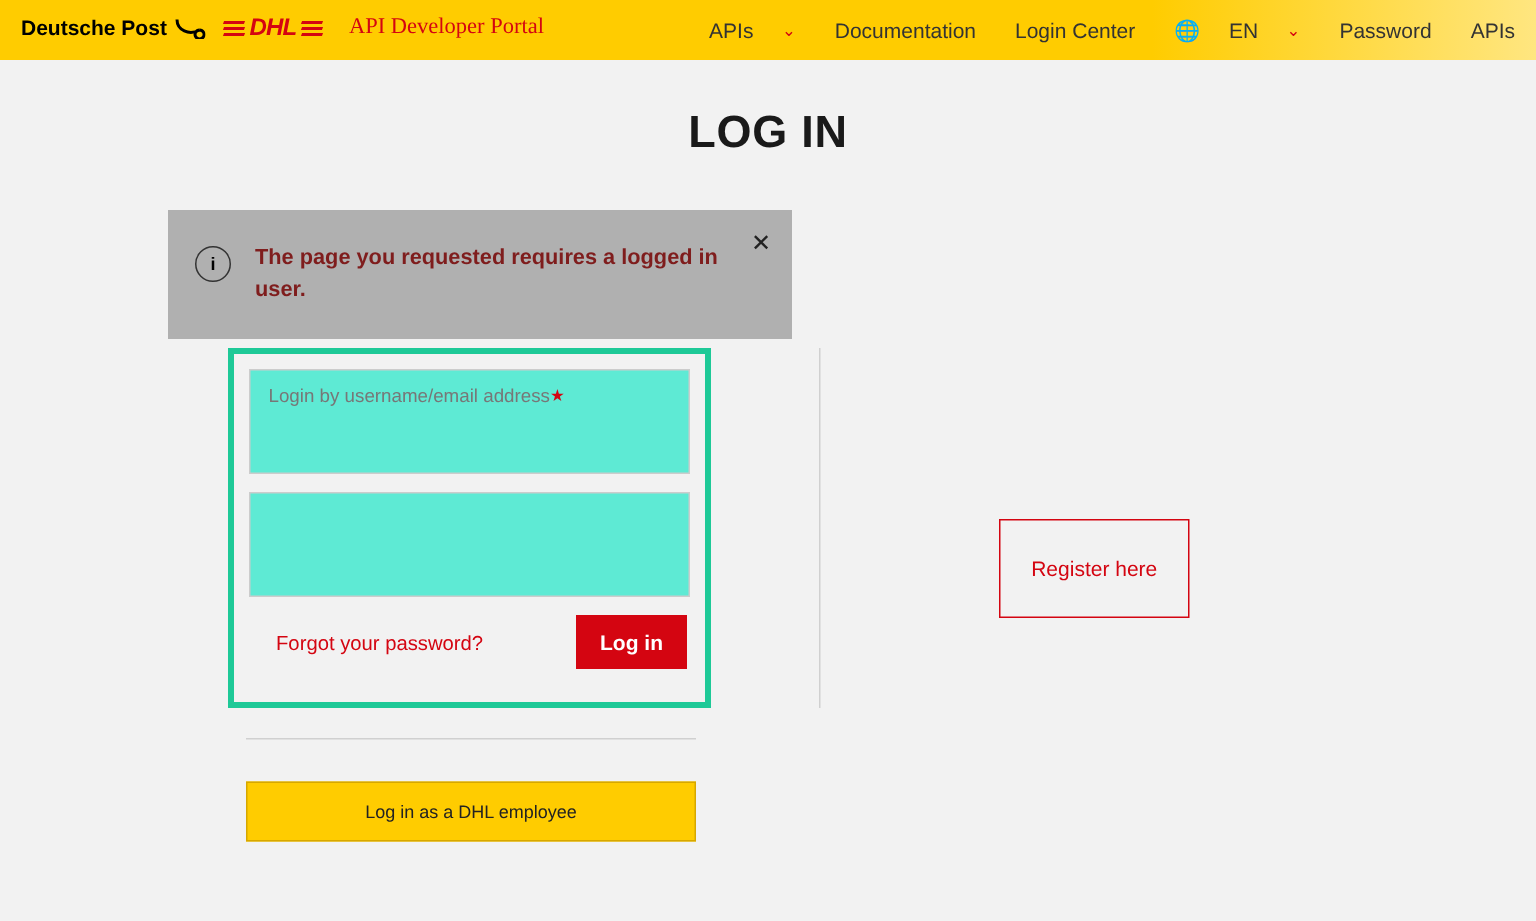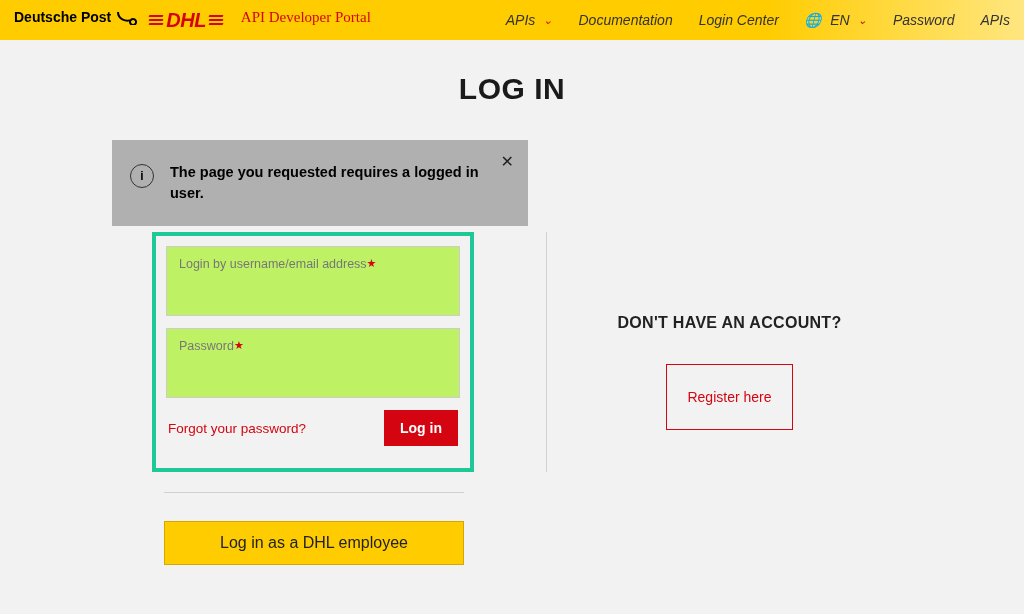--- a/index.html
+++ b/index.html
@@ -44,21 +44,21 @@
     .dhl-bar {
       width: 14px;
       height: 2px;
       background: #d40511;
       transform: skewX(-20deg);
     }
     .dhl-text {
       font-family: Arial, sans-serif;
       font-weight: 800;
       font-style: italic;
-      font-size: 20px;
+      font-size: 16px;
       color: #d40511;
       letter-spacing: -0.5px;
     }
     .portal-title {
       color: #d40511;
       font-size: 15px;
       margin-left: 14px;
       font-weight: 400;
       font-family: Liberation Serif, serif;
     }
@@ -67,22 +67,21 @@
       display: flex;
       align-items: center;
       gap: 26px;
     }
     .nav-item {
       font-size: 14px;
       color: #333;
       cursor: pointer;
       display: flex;
       align-items: center;
-      gap: 8px;
-      font-style: italic;
+      gap: 19px;
     }
     .chev-down {
       color: #d40511;
       font-size: 11px;
     }
     .globe-icon { font-size: 14px; }
 
     .page-title {
       text-align: center;
       font-size: 30px;
@@ -114,21 +113,21 @@
       display: flex;
       align-items: center;
       justify-content: center;
       font-size: 12px;
       font-weight: 600;
       flex-shrink: 0;
       margin-top: 2px;
     }
     .notice-text {
       font-size: 14.5px;
-      color: #000000;
+      color: #7f1d1d;
       line-height: 1.45;
       font-weight: 600;
     }
     .notice-close {
       position: absolute;
       top: 12px;
       right: 14px;
       font-size: 16px;
       cursor: pointer;
       color: #222;
@@ -141,21 +140,21 @@
 
     .login-box {
       border: 4px solid #1ec997;
       width: 322px;
       padding: 10px 10px 10px 10px;
       margin-left: 40px;
       background: #f2f2f2;
     }
 
     .field {
-      background: #bef264;
+      background: #5eead4;
       border: 1px solid #ccc;
       padding: 10px 12px 6px;
       margin-bottom: 12px;
       min-height: 70px;
     }
     .field-label {
       font-size: 12.5px;
       color: #777;
     }
     .req {
@@ -177,20 +176,21 @@
       display: flex;
       justify-content: space-between;
       align-items: center;
       margin-top: 4px;
       padding: 0 2px;
     }
     .forgot {
       color: #d40511;
       font-size: 13.5px;
       cursor: pointer;
+      margin-left: 16px;
     }
     .login-btn {
       background: #d40511;
       color: #fff;
       border: none;
       font-size: 14px;
       font-weight: 600;
       padding: 10px 16px;
       cursor: pointer;
     }
@@ -230,21 +230,21 @@
     }
     .hr {
       border: none;
       border-top: 1px solid #d0d0d0;
       margin-bottom: 28px;
     }
     .employee-btn {
       background: #ffcc00;
       border: 1px solid #d6a700;
       color: #222;
-      font-size: 16px;
+      font-size: 12px;
       width: 100%;
       padding: 12px 0;
       cursor: pointer;
     }
   </style>
 </head>
 <body>
 
 <div class="header">
   <div class="brand-group">
@@ -302,35 +302,31 @@
   <div class="two-col">
 
     <div class="login-box">
       <div class="field">
         <div class="field-label">
           <span>Login by username/email address</span><span class="req">★</span>
         </div>
         <input type="text" class="field-input" autofocus="" style="">
       </div>
       <div class="field">
-        <div class="field-label">
-          <span>Password</span><span class="req">★</span>
-        </div>
         <input type="password" class="field-input" style="">
       </div>
       <div class="actions">
         <span class="forgot">Forgot your password?</span>
         <button class="login-btn">Log in</button>
       </div>
     </div>
 
     <div class="divider-col"></div>
 
     <div class="register-col">
-      <div class="register-heading">DON'T HAVE AN ACCOUNT?</div>
       <button class="register-btn">Register here</button>
     </div>
 
   </div>
 
   <div class="employee-section">
     <hr class="hr">
     <button class="employee-btn">Log in as a DHL employee</button>
   </div>
 

